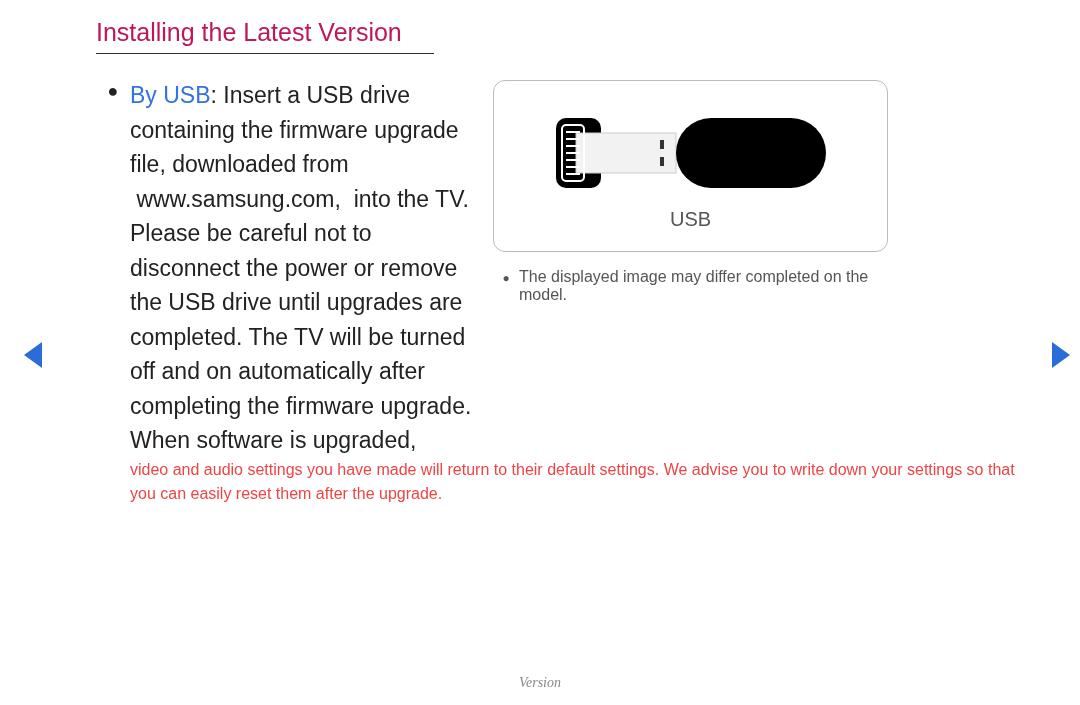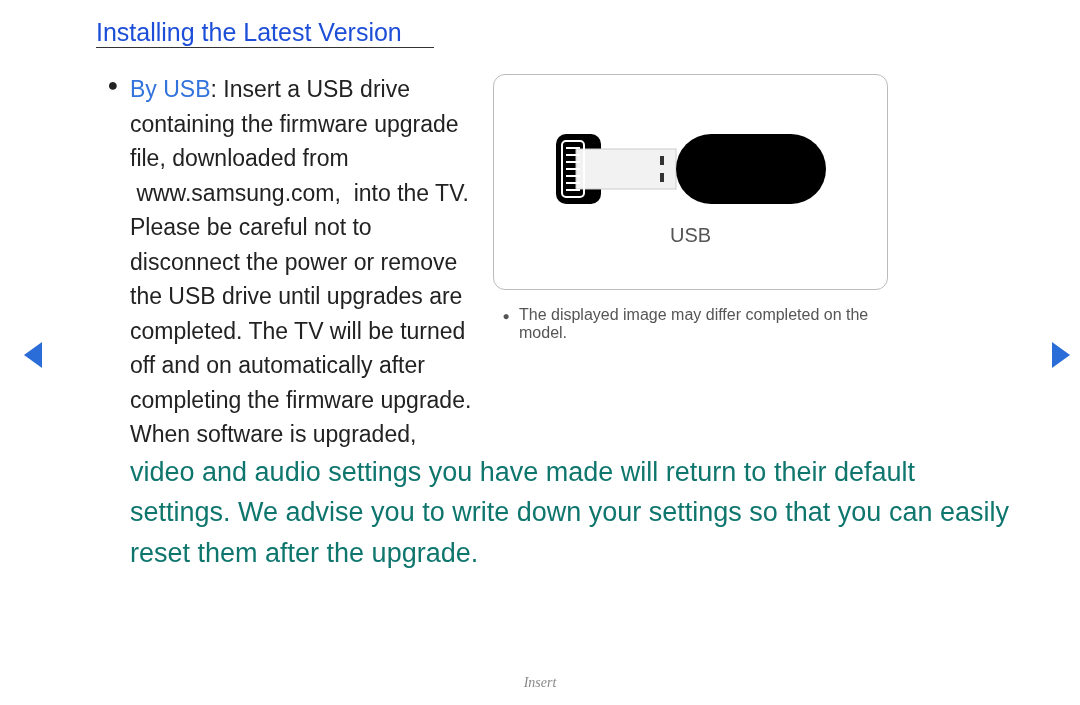--- a/index.html
+++ b/index.html
@@ -10,22 +10,23 @@
     body {
       width: 1080px;
       height: 705px;
       font-family: Arial, Helvetica, sans-serif;
       background: #fff;
       position: relative;
       padding: 18px 60px 0 96px;
     }
     .title {
       font-size: 25px;
-      color: #1d4ed8;
+      color: #be185d;
       border-bottom: 1px solid #333;
+      padding-bottom: 6px;
       width: 338px;
       font-weight: 400;
     }
     .content {
       display: flex;
       margin-top: 24px;
       gap: 12px;
     }
     .text-col {
       flex: 0 0 385px;
@@ -39,32 +40,32 @@
     .bullet-dot {
       flex: 0 0 34px;
       text-align: center;
       font-size: 18px;
     }
     .byusb {
       color: #3273dc;
       margin-top: 8px;
     }
     .full-width {
-      font-size: 27px;
+      font-size: 16px;
       line-height: 1.5;
-      color: #0f766e;
+      color: #ef4444;
       margin-left: 34px;
     }
     .img-col {
       flex: 0 0 395px;
     }
     .usb-box {
       border: 1px solid #bbb;
       border-radius: 12px;
-      height: 216px;
+      height: 172px;
       display: flex;
       flex-direction: column;
       align-items: center;
       justify-content: center;
       margin-top: 2px;
       padding-top: 6px;
     }
     .usb-svg-wrap {
       height: 90px;
       display: flex;
@@ -165,13 +166,13 @@
     </div>
     <div class="img-note">
       <div class="dot">●</div>
       <div>The displayed image may differ completed on the model.</div>
     </div>
   </div>
 </div>
 
 <div class="full-width">video and audio settings you have made will return to their default settings. We advise you to write down your settings so that you can easily reset them after the upgrade.</div>
 
-<div class="footer">Insert</div>
+<div class="footer">Version</div>
 
 </body></html>

